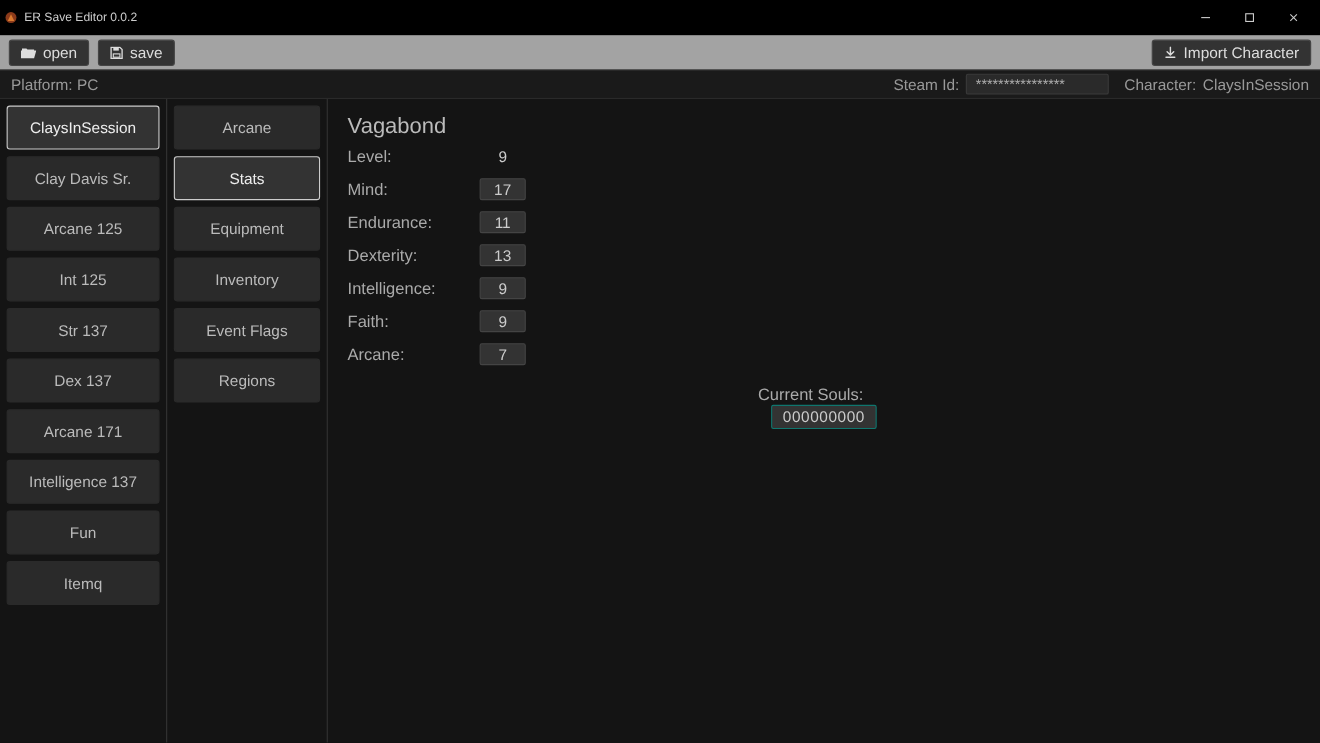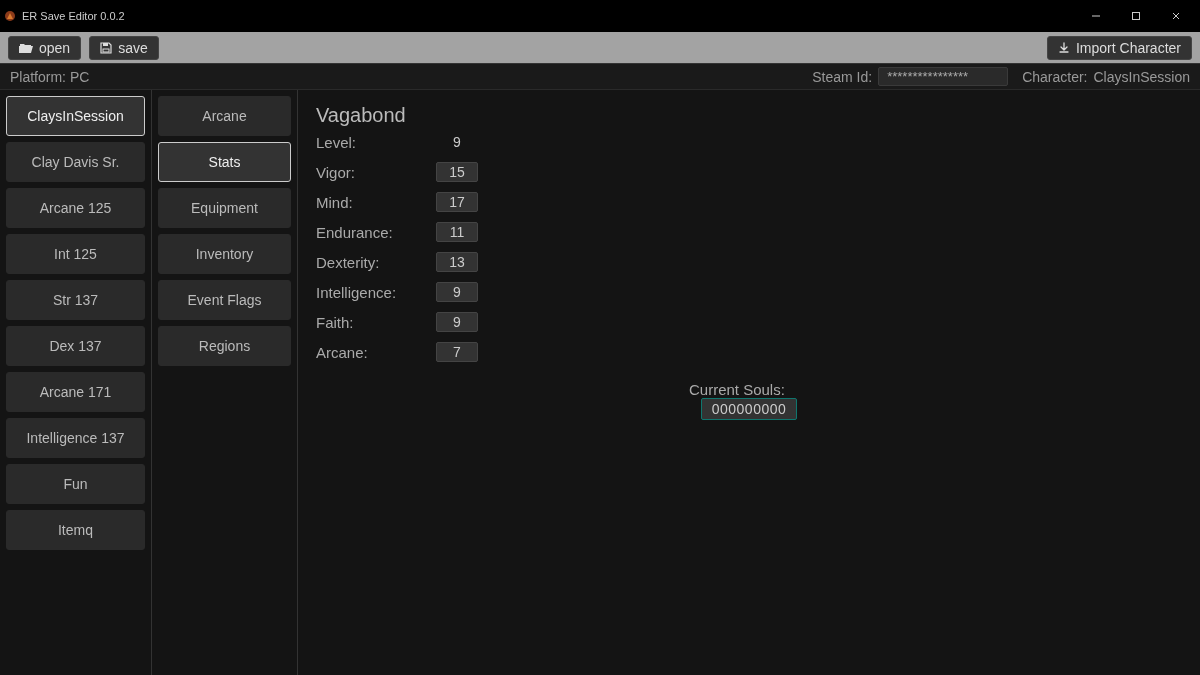--- a/index.html
+++ b/index.html
@@ -265,24 +265,20 @@
   <div class="content">
     <div class="class-name">Vagabond</div>
 
     <div class="statrow">
       <span class="statlabel">Level:</span>
       <span class="statval plain">9</span>
     </div>
 
     <div id="stat-rows">
         <div class="statrow">
-          <span class="statlabel">Vigor:</span>
-          <span class="statval boxed">15</span>
-        </div>
-        <div class="statrow">
           <span class="statlabel">Mind:</span>
           <span class="statval boxed">17</span>
         </div>
         <div class="statrow">
           <span class="statlabel">Endurance:</span>
           <span class="statval boxed">11</span>
         </div>
         <div class="statrow">
           <span class="statlabel">Dexterity:</span>
           <span class="statval boxed">13</span>

